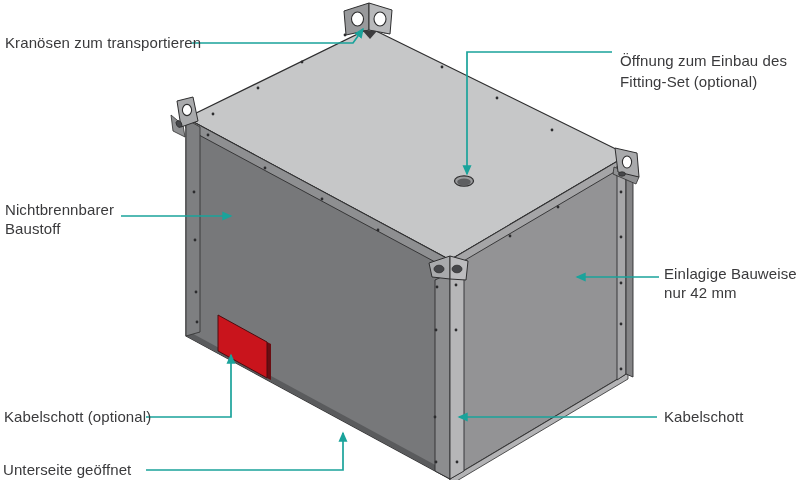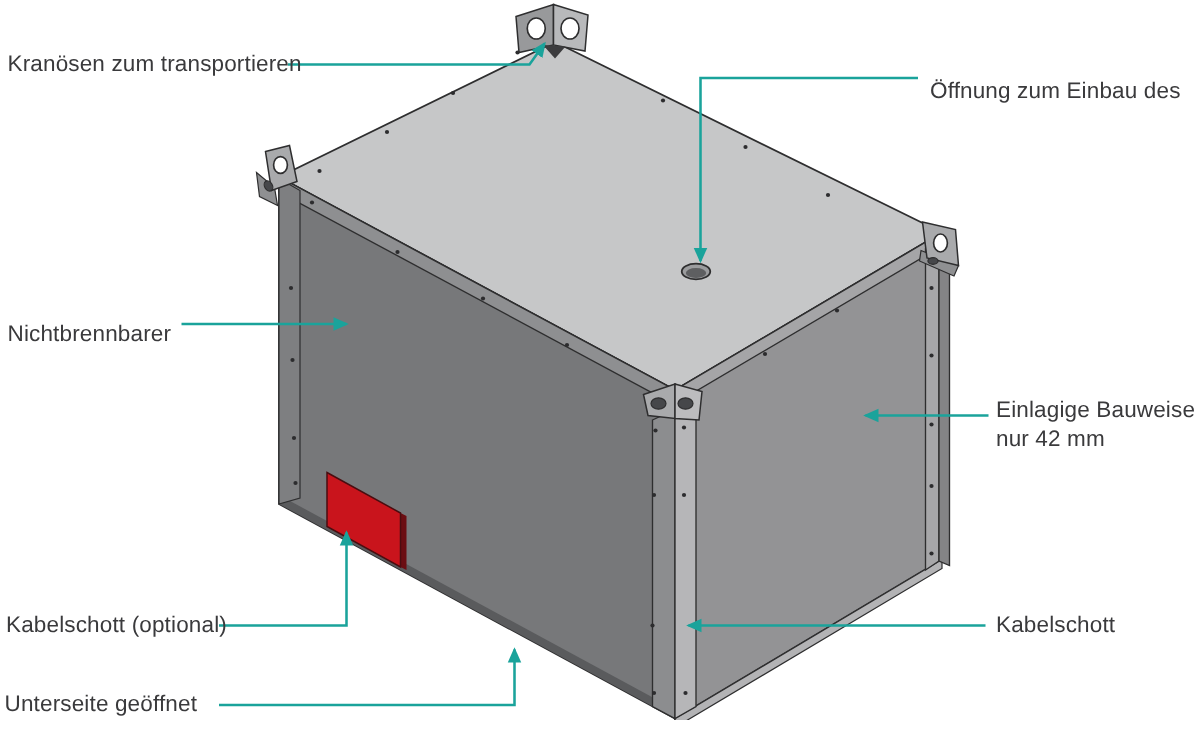--- a/index.html
+++ b/index.html
@@ -157,24 +157,26 @@
       <polyline class="leader" points="146,470 343,470 343,433" marker-end="url(#arr)"></polyline>
     </g>
   </svg>
 
   <div class="label" style="left:5px;top:33px;">
     <span>Kranösen zum transportieren</span>
   </div>
 
   <div class="label" style="left:620px;top:30px;line-height:21px;margin-top:20px;">
     <span>Öffnung zum Einbau des</span>
+    <span>Fitting-Set (optional)</span>
   </div>
 
-  <div class="label" style="left:5px;top:200px;line-height:19px;margin-top:13px;">
+  <div class="label" style="left:5px;top:200px;line-height:19px;">
     <span>Nichtbrennbarer</span>
+    <span>Baustoff</span>
   </div>
 
   <div class="label" style="left:664px;top:264px;line-height:19px;">
     <span>Einlagige Bauweise –</span>
     <span>nur 42 mm</span>
   </div>
 
   <div class="label" style="left:664px;top:407px;">
     <span>Kabelschott</span>
   </div>

